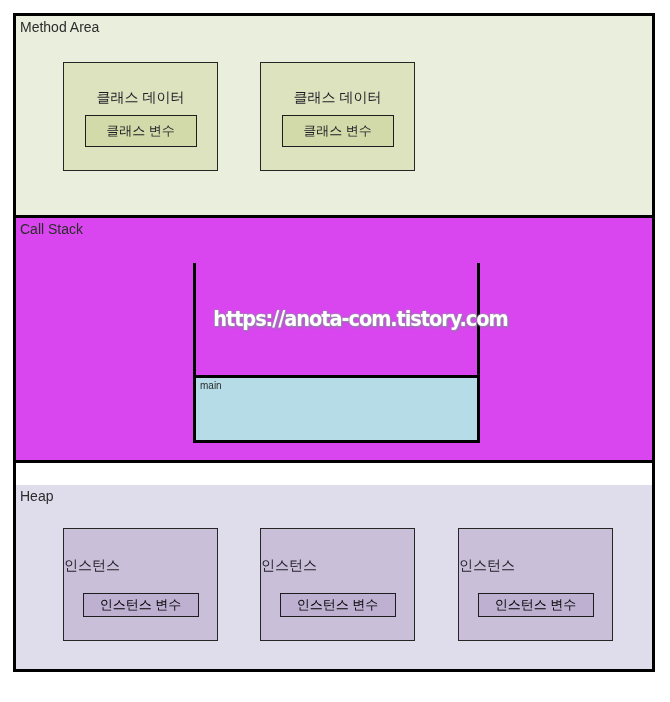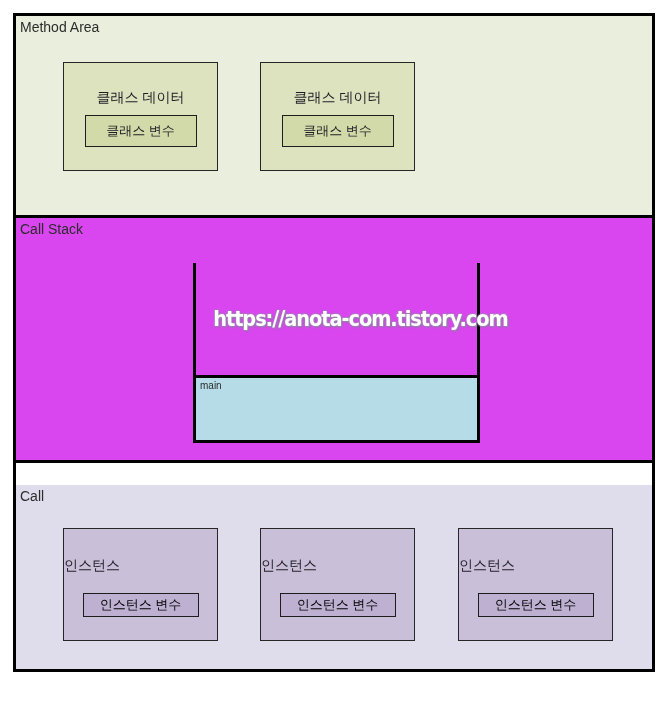--- a/index.html
+++ b/index.html
@@ -236,21 +236,21 @@
     <div id="stack-column"></div>
 
     <div id="stack-watermark">https://anota-com.tistory.com</div>
 
     <div id="stack-frame-main">
       <div id="stack-frame-main-label">main</div>
     </div>
   </div>
 
   <div class="region" id="heap">
-    <div class="region-label">Call</div>
+    <div class="region-label">Heap</div>
 
     <div class="instance-box" id="instance-box-1">
       <div class="instance-title">인스턴스</div>
       <div class="instance-var-box">인스턴스 변수</div>
     </div>
 
     <div class="instance-box" id="instance-box-2">
       <div class="instance-title">인스턴스</div>
       <div class="instance-var-box">인스턴스 변수</div>
     </div>

